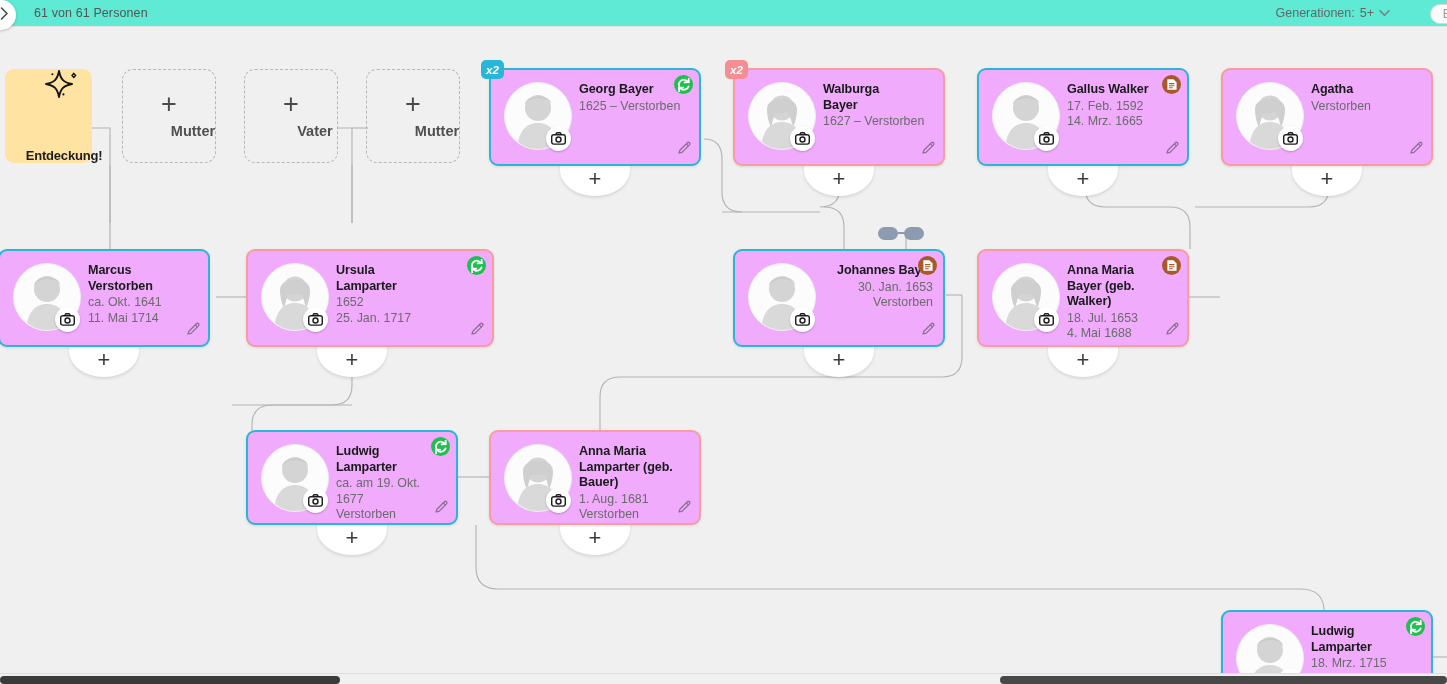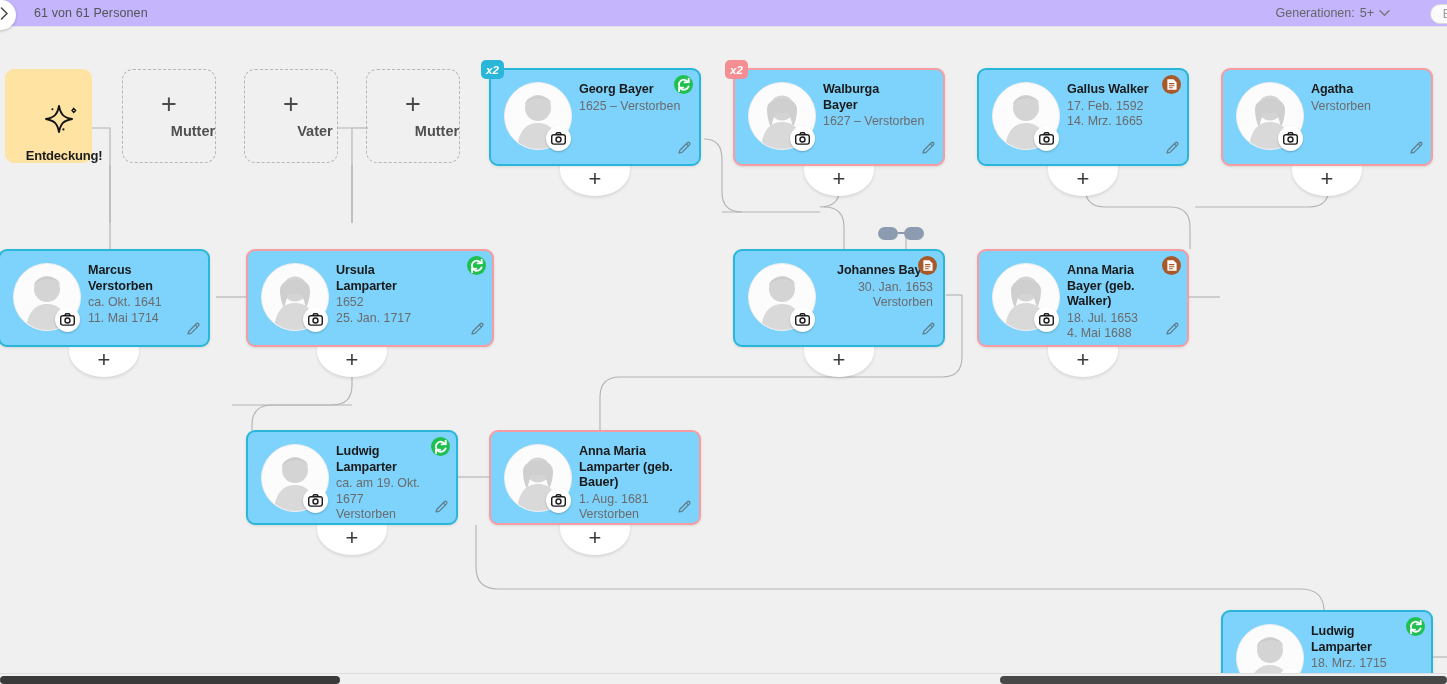--- a/index.html
+++ b/index.html
@@ -9,21 +9,21 @@
     overflow: hidden;
     font-family: "Liberation Sans", "DejaVu Sans", sans-serif;
     background: #f0f0f0;
   }
 
   #app { position: relative; width: 1447px; height: 684px; background: #f0f0f0; }
 
   
   #topbar {
     position: absolute; top: 0; left: 0; width: 1447px; height: 27px;
-    background: #c4b5fd; border-bottom: 1px solid #e2e2e2;
+    background: #5eead4; border-bottom: 1px solid #e2e2e2;
     z-index: 40;
   }
   #sidebar-toggle {
     position: absolute; left: -14px; top: 0px;
     width: 30px; height: 30px; border-radius: 50%;
     background: #ffffff; box-shadow: 0 1px 3px rgba(0,0,0,.22);
     display: flex; align-items: center; justify-content: center;
   }
   #sidebar-toggle svg { margin-left: 7px; }
   #person-count {
@@ -46,21 +46,21 @@
   
   #canvas { position: absolute; top: 27px; left: 0; width: 1447px; height: 657px; }
   #links { position: absolute; top: 0; left: 0; width: 1447px; height: 657px; z-index: 1; }
 
   
   #discovery {
     position: absolute; left: 5px; top: 42px;
     width: 87px; height: 94px;
     background: #ffe3a3; border-radius: 9px;
     display: flex; flex-direction: column;
-    align-items: center; justify-content: flex-end;
+    align-items: center; justify-content: space-between;
     z-index: 12; cursor: pointer; padding-left: 31px;
   }
   #discovery .dlabel {
     font-size: 13px; font-weight: bold; color: #1d1d1d;
     margin-top: 6px; letter-spacing: -.2px;
   }
 
   
   .ph {
     position: absolute; width: 94px; height: 94px;
@@ -69,21 +69,21 @@
     display: flex; flex-direction: column;
     align-items: center; justify-content: center;
     z-index: 10; cursor: pointer;
   }
   .ph .phplus { font-size: 27px; color: #4a4a4a; line-height: 22px; font-weight: 300; }
   .ph .phlabel { font-size: 14.5px; color: #505050; font-weight: bold; margin-top: 8px; padding-left: 48px; }
 
   
   .card {
     position: absolute; width: 210px; height: 95px;
-    background: #7dd3fc; border-radius: 9px;
+    background: #f0abfc; border-radius: 9px;
     border: 2.2px solid #29b6d8;
     box-shadow: 0 1px 3px rgba(0,0,0,.10);
     z-index: 14; cursor: pointer;
   }
   .card.female { border-color: #f79ca0; }
   .card .avatar {
     position: absolute; left: 13px; top: 12px;
     width: 68px; height: 68px; border-radius: 50%;
     background: #fcfcfc; border: 1px solid #eeeeee;
     overflow: hidden;

